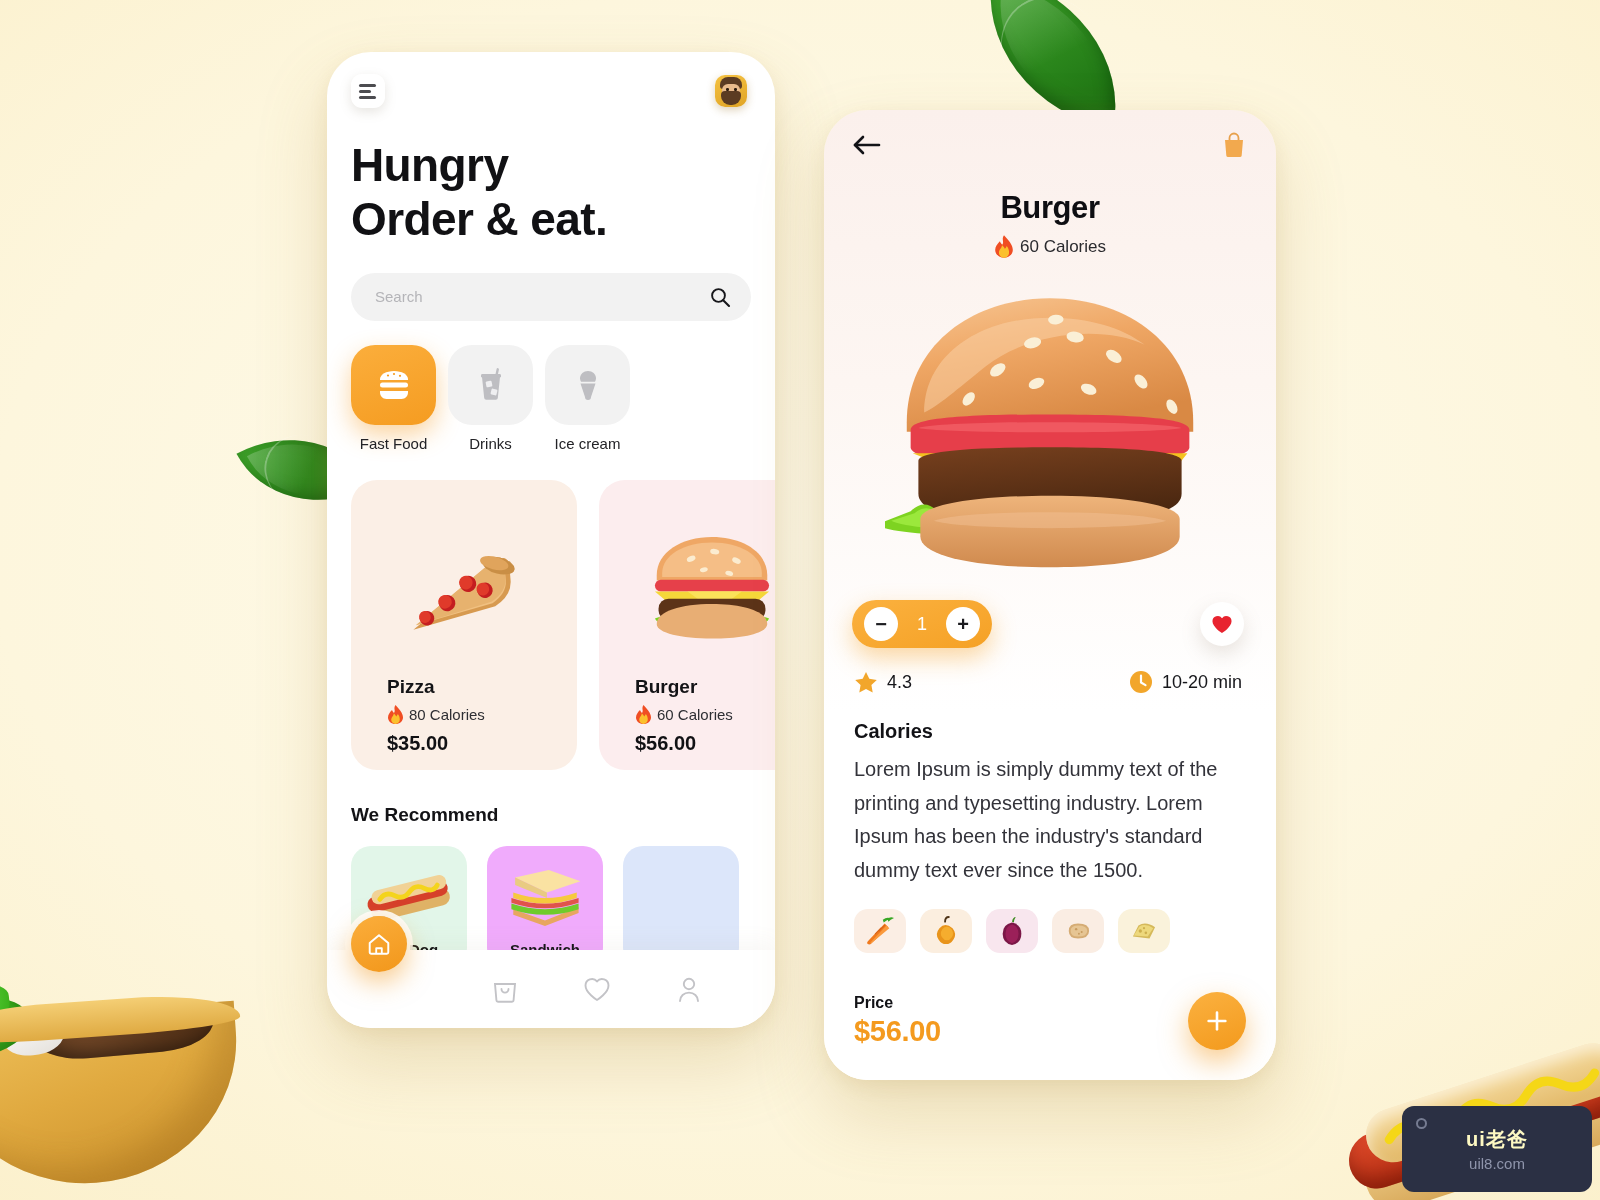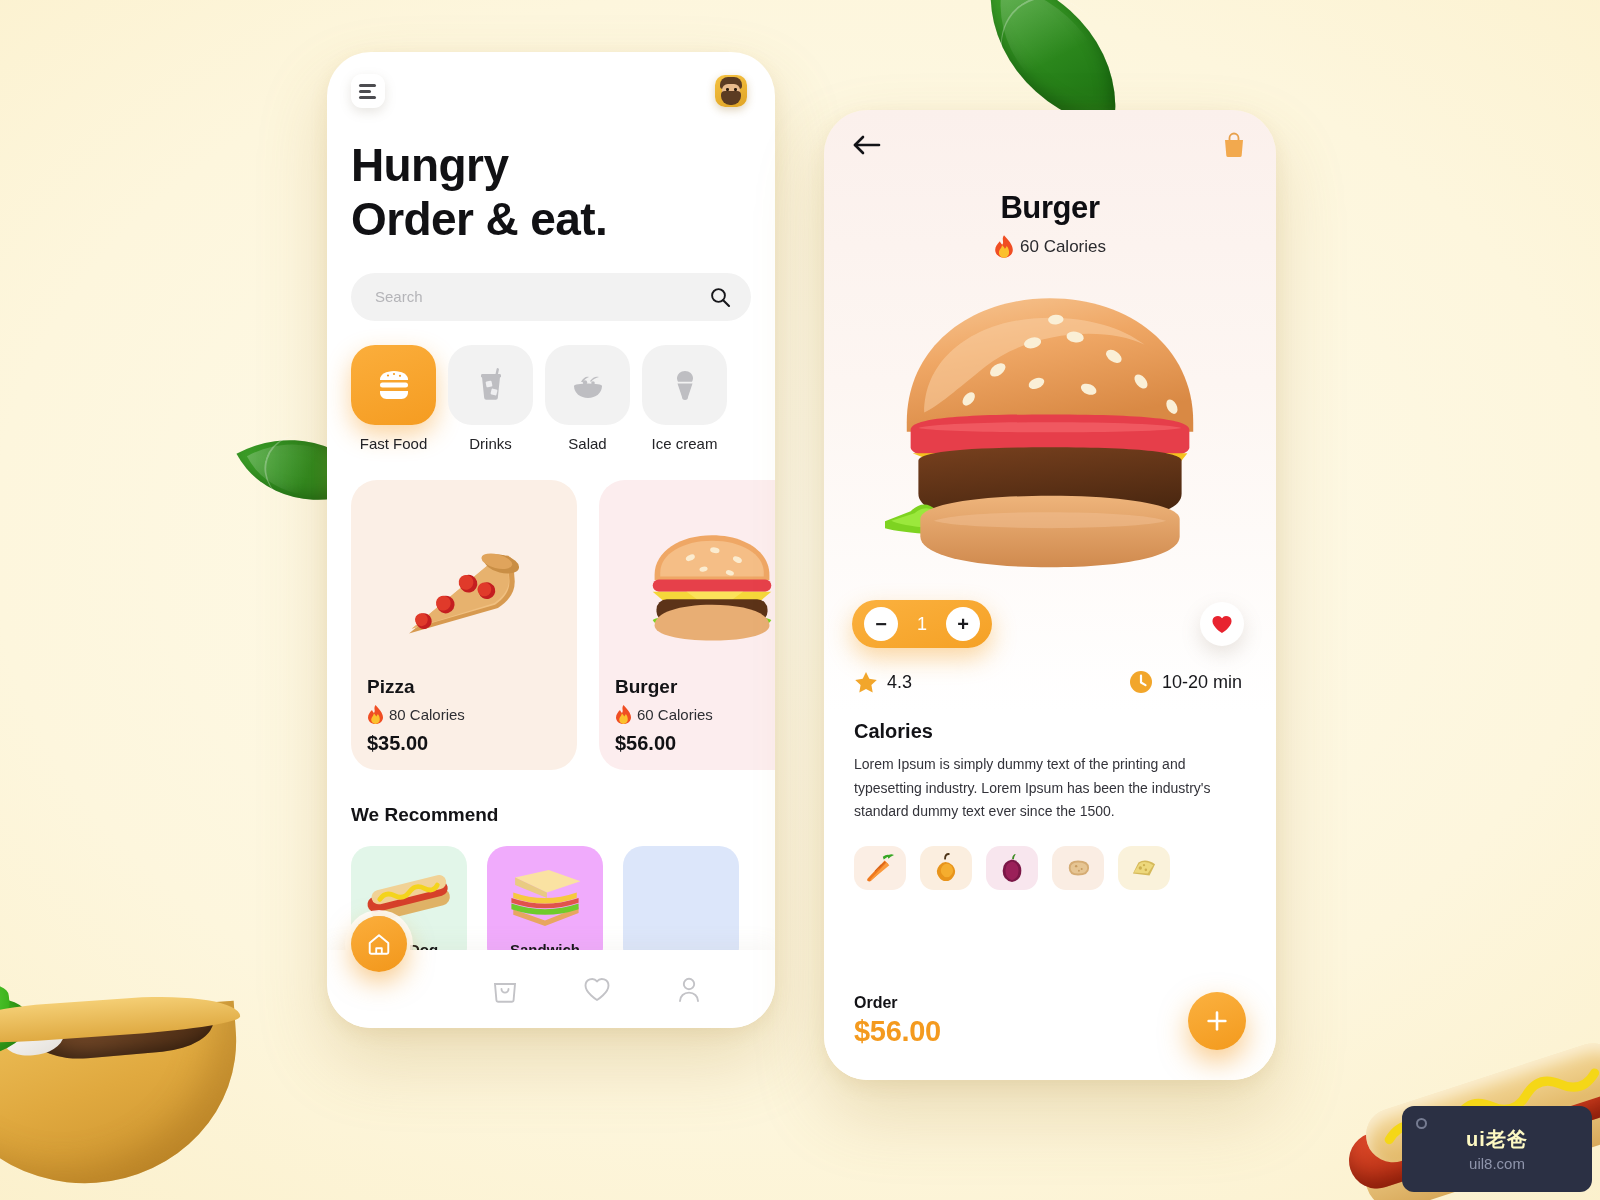--- a/index.html
+++ b/index.html
@@ -178,21 +178,21 @@
     background: linear-gradient(160deg, #FBAE3C, #F59C21);
     box-shadow: 0 10px 24px rgba(245,156,33,.42);
   }
   .cat-label { margin-top: 10px; font-size: 15px; color: #232327; white-space: nowrap; }
   .cat svg { width: 38px; height: 38px; }
 
   
   .food-row { display: flex; gap: 22px; padding: 28px 0 0 24px; }
   .food-card {
     flex: 0 0 226px; width: 226px; height: 290px; border-radius: 26px;
-    padding: 16px 16px; position: relative; overflow: hidden;
+    padding: 16px 36px; position: relative; overflow: hidden;
   }
   .food-card .fc-art { height: 180px; display: flex; align-items: center; justify-content: center; }
   .fc-name { font-size: 19px; font-weight: 700; color: #131316; }
   .fc-cal { margin-top: 7px; font-size: 15px; color: #2E2E33; display: flex; align-items: center; gap: 5px; }
   .fc-price { margin-top: 8px; font-size: 20px; font-weight: 700; color: #111114; }
 
   
   .rec-title { padding: 34px 0 0 24px; font-size: 19px; font-weight: 700; color: #131316; }
   .rec-row { display: flex; gap: 20px; padding: 20px 0 0 24px; }
   .rec-card {
@@ -252,21 +252,21 @@
     display: flex; align-items: center; justify-content: center;
     box-shadow: 0 8px 20px rgba(140,120,100,.2);
   }
 
   .meta-row { display: flex; justify-content: space-between; align-items: center;
     padding: 22px 34px 0 30px; }
   .meta { display: flex; align-items: center; gap: 9px; font-size: 18px; color: #17171B; font-weight: 500; }
 
   .details { padding: 26px 30px 0 30px; }
   .details h3 { font-size: 20px; font-weight: 700; color: #121216; }
-  .details p { margin-top: 10px; font-size: 14px; line-height: 1.68; color: #33333A; }
+  .details p { margin-top: 10px; font-size: 20px; line-height: 1.68; color: #33333A; }
 
   .ingr-row { display: flex; gap: 14px; padding: 22px 30px 0 30px; }
   .ingr {
     width: 52px; height: 44px; border-radius: 14px;
     display: flex; align-items: center; justify-content: center;
   }
 
   .price-bar {
     position: absolute; left: 0; right: 0; bottom: 0; height: 104px;
     display: flex; align-items: center; justify-content: space-between;
@@ -388,35 +388,20 @@
         </g>
         <g fill="#EFEFF1">
           <rect x="14" y="15" width="6" height="6" rx="1.2" transform="rotate(-12 17 18)"></rect>
           <rect x="19" y="23" width="6" height="6" rx="1.2" transform="rotate(14 22 26)"></rect>
         </g>
           </svg>
       </div>
       <div class="cat-label">Drinks</div>
     </div>
 
-    <div class="cat">
-      <div class="cat-tile">
-        <svg viewBox="0 0 38 38">
-            <g fill="#BEBEC2">
-          <path d="M5 20h28c0 7-6.3 12-14 12S5 27 5 20z"></path>
-          <ellipse cx="19" cy="20" rx="14" ry="2.4"></ellipse>
-          <path d="M12 16c2-4 5-6 8-5-3 1-5 3-6 5z"></path>
-          <path d="M21 15c3-4 6-5 9-4-3 1-6 2-8 5z"></path>
-          <circle cx="16" cy="16.5" r="2.2"></circle>
-          <circle cx="24" cy="17" r="1.8"></circle>
-        </g>
-          </svg>
-      </div>
-      <div class="cat-label">Salad</div>
-    </div>
 
     <div class="cat">
       <div class="cat-tile">
         <svg viewBox="0 0 38 38">
             <g fill="#BEBEC2">
           <path d="M19 5c4.4 0 8 3.2 8 7.2 0 1.3-.4 2.5-1 3.5H12c-.6-1-1-2.2-1-3.5C11 8.2 14.6 5 19 5z"></path>
           <path d="M11.5 17.5h15L22 31a3 3 0 0 1-6 0z"></path>
         </g>
           </svg>
       </div>
@@ -721,21 +706,21 @@
             <circle cx="12" cy="13" r="1.8"></circle>
             <circle cx="18" cy="15" r="1.4"></circle>
             <circle cx="16" cy="10" r="1.2"></circle>
           </g>
       </svg>
     </div>
   </div>
 
   <div class="price-bar">
     <div>
-      <div class="price-lbl">Order</div>
+      <div class="price-lbl">Price</div>
       <div class="price-val">$56.00</div>
     </div>
     <div class="add-btn">
       <svg viewBox="0 0 28 28" width="26" height="26">
         <line x1="14" y1="5" x2="14" y2="23" stroke="#FFFFFF" stroke-width="2.8" stroke-linecap="round"></line>
         <line x1="5" y1="14" x2="23" y2="14" stroke="#FFFFFF" stroke-width="2.8" stroke-linecap="round"></line>
       </svg>
     </div>
   </div>
 </div>

